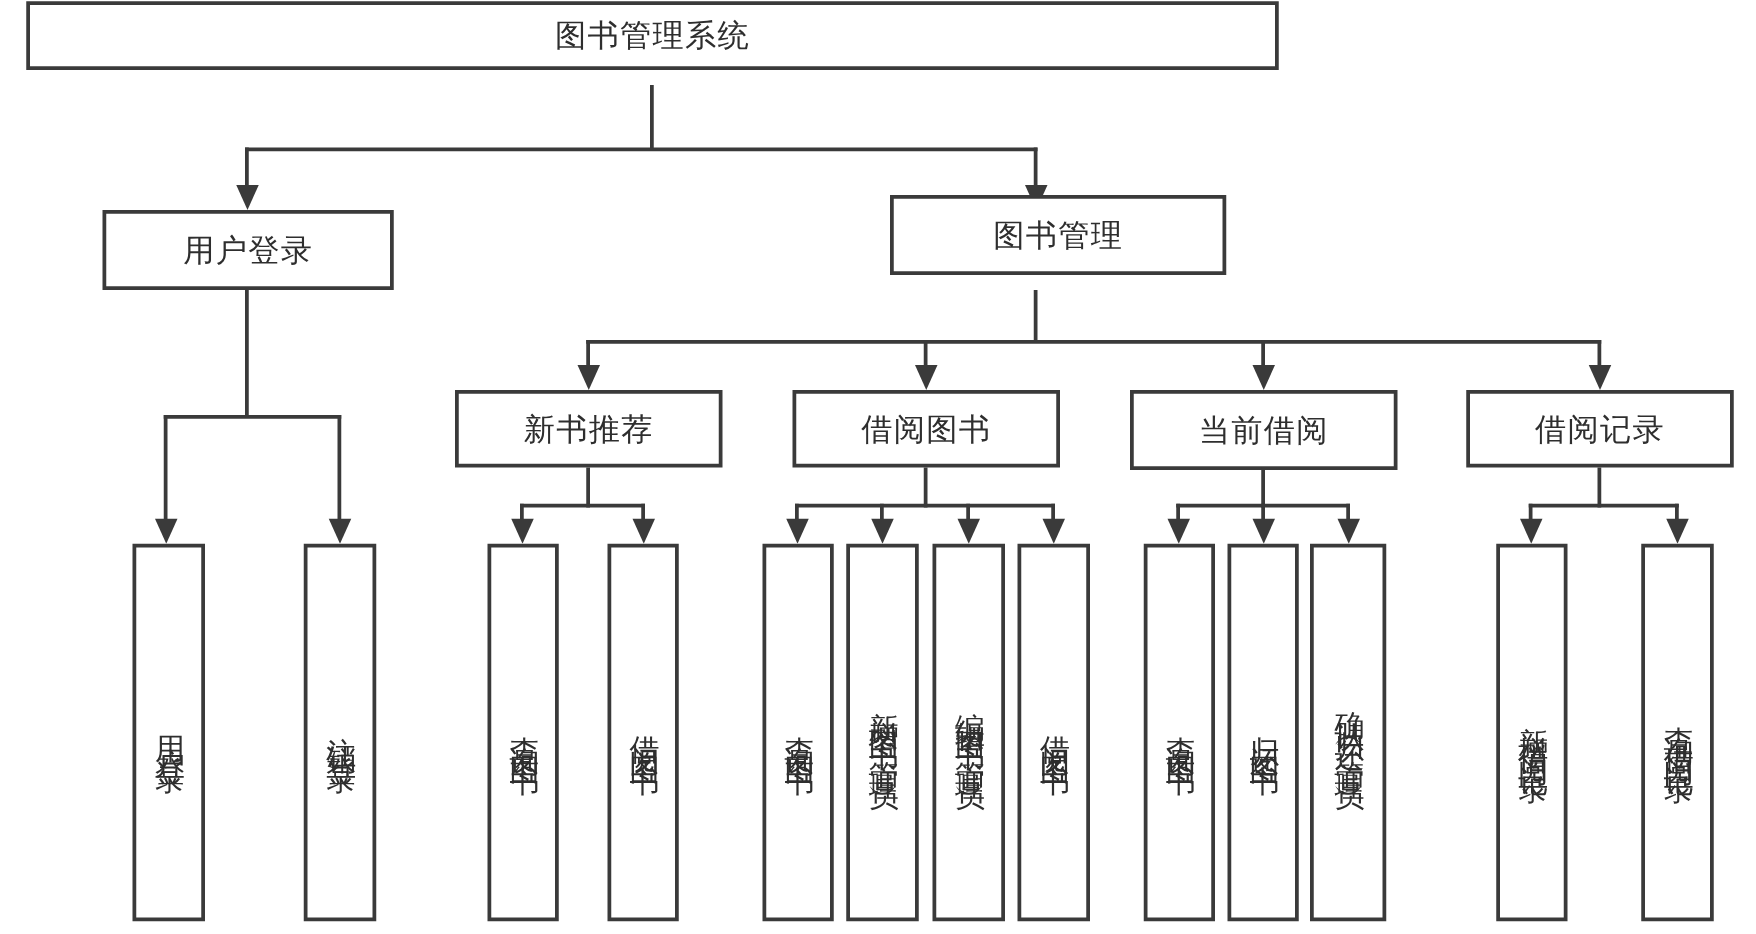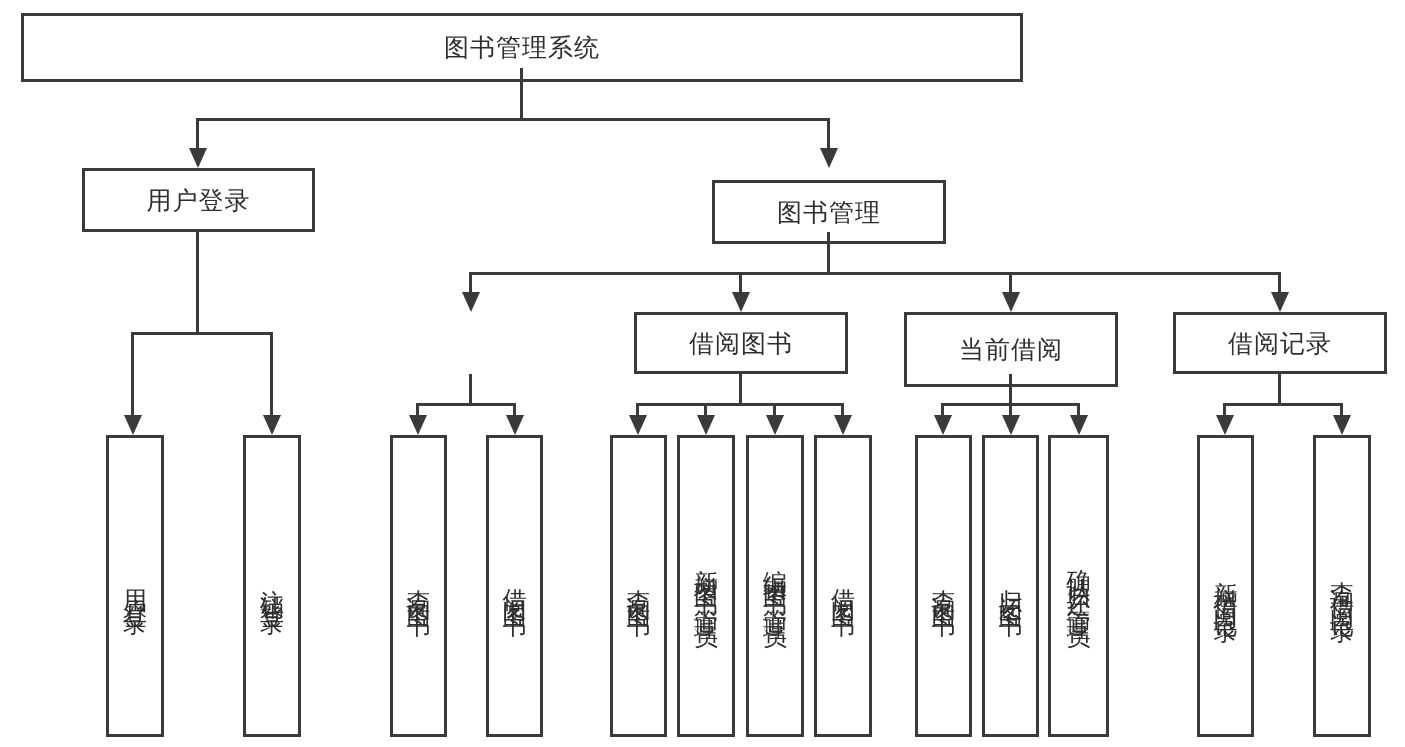--- a/index.html
+++ b/index.html
@@ -35,52 +35,53 @@
   .watermark{
     position:absolute;right:8px;top:714px;
     font-size:19px;color:var(--wm);letter-spacing:1px;
   }
 </style>
 </head>
 <body>
 
 <div class="canvas">
 
-  <div class="box" style="left:21px;top:13px;width:1002px;height:69px">图书管理系统</div>
+  <div class="box" style="left:21px;top:1px;width:1002px;height:55px">图书管理系统</div>
 
   <div class="lv" style="left:520px;top:68px;height:52px"></div>
   <div class="lh" style="left:196px;top:118px;width:634px"></div>
   <div class="lv" style="left:196px;top:118px;height:32px"></div>
   <div class="arrow" style="left:189px;top:148px"></div>
   <div class="lv" style="left:827px;top:118px;height:32px"></div>
   <div class="arrow" style="left:820px;top:148px"></div>
 
   <div class="box" style="left:82px;top:168px;width:233px;height:64px">用户登录</div>
-  <div class="box" style="left:712px;top:180px;width:234px;height:64px">图书管理</div>
+  <div class="box" style="left:712px;top:156px;width:269px;height:64px">图书管理</div>
 
   <div class="lv" style="left:196px;top:232px;height:102px"></div>
   <div class="lh" style="left:131px;top:332px;width:142px"></div>
   <div class="lv" style="left:131px;top:332px;height:85px"></div>
   <div class="arrow" style="left:124px;top:415px"></div>
   <div class="lv" style="left:270px;top:332px;height:85px"></div>
   <div class="arrow" style="left:263px;top:415px"></div>
 
   <div class="lv" style="left:827px;top:232px;height:42px"></div>
   <div class="lh" style="left:469px;top:272px;width:812px"></div>
   <div class="lv" style="left:469px;top:272px;height:22px"></div>
   <div class="arrow" style="left:462px;top:292px"></div>
   <div class="lv" style="left:739px;top:272px;height:22px"></div>
   <div class="arrow" style="left:732px;top:292px"></div>
   <div class="lv" style="left:1009px;top:272px;height:22px"></div>
   <div class="arrow" style="left:1002px;top:292px"></div>
   <div class="lv" style="left:1278px;top:272px;height:22px"></div>
   <div class="arrow" style="left:1271px;top:292px"></div>
 
+  <div class="box" style="left:364px;top:312px;width:214px;height:62px">新书推荐</div>
   <div class="box" style="left:634px;top:312px;width:214px;height:62px">借阅图书</div>
-  <div class="box" style="left:904px;top:312px;width:214px;height:75px">当前借阅</div>
+  <div class="box" style="left:904px;top:312px;width:214px;height:64px">当前借阅</div>
   <div class="box" style="left:1173px;top:312px;width:214px;height:62px">借阅记录</div>
 
   <div class="lv" style="left:469px;top:374px;height:32px"></div>
   <div class="lh" style="left:416px;top:403px;width:100px"></div>
   <div class="lv" style="left:416px;top:403px;height:14px"></div>
   <div class="arrow" style="left:409px;top:415px"></div>
   <div class="lv" style="left:513px;top:403px;height:14px"></div>
   <div class="arrow" style="left:506px;top:415px"></div>
 
   <div class="lv" style="left:739px;top:374px;height:32px"></div>

